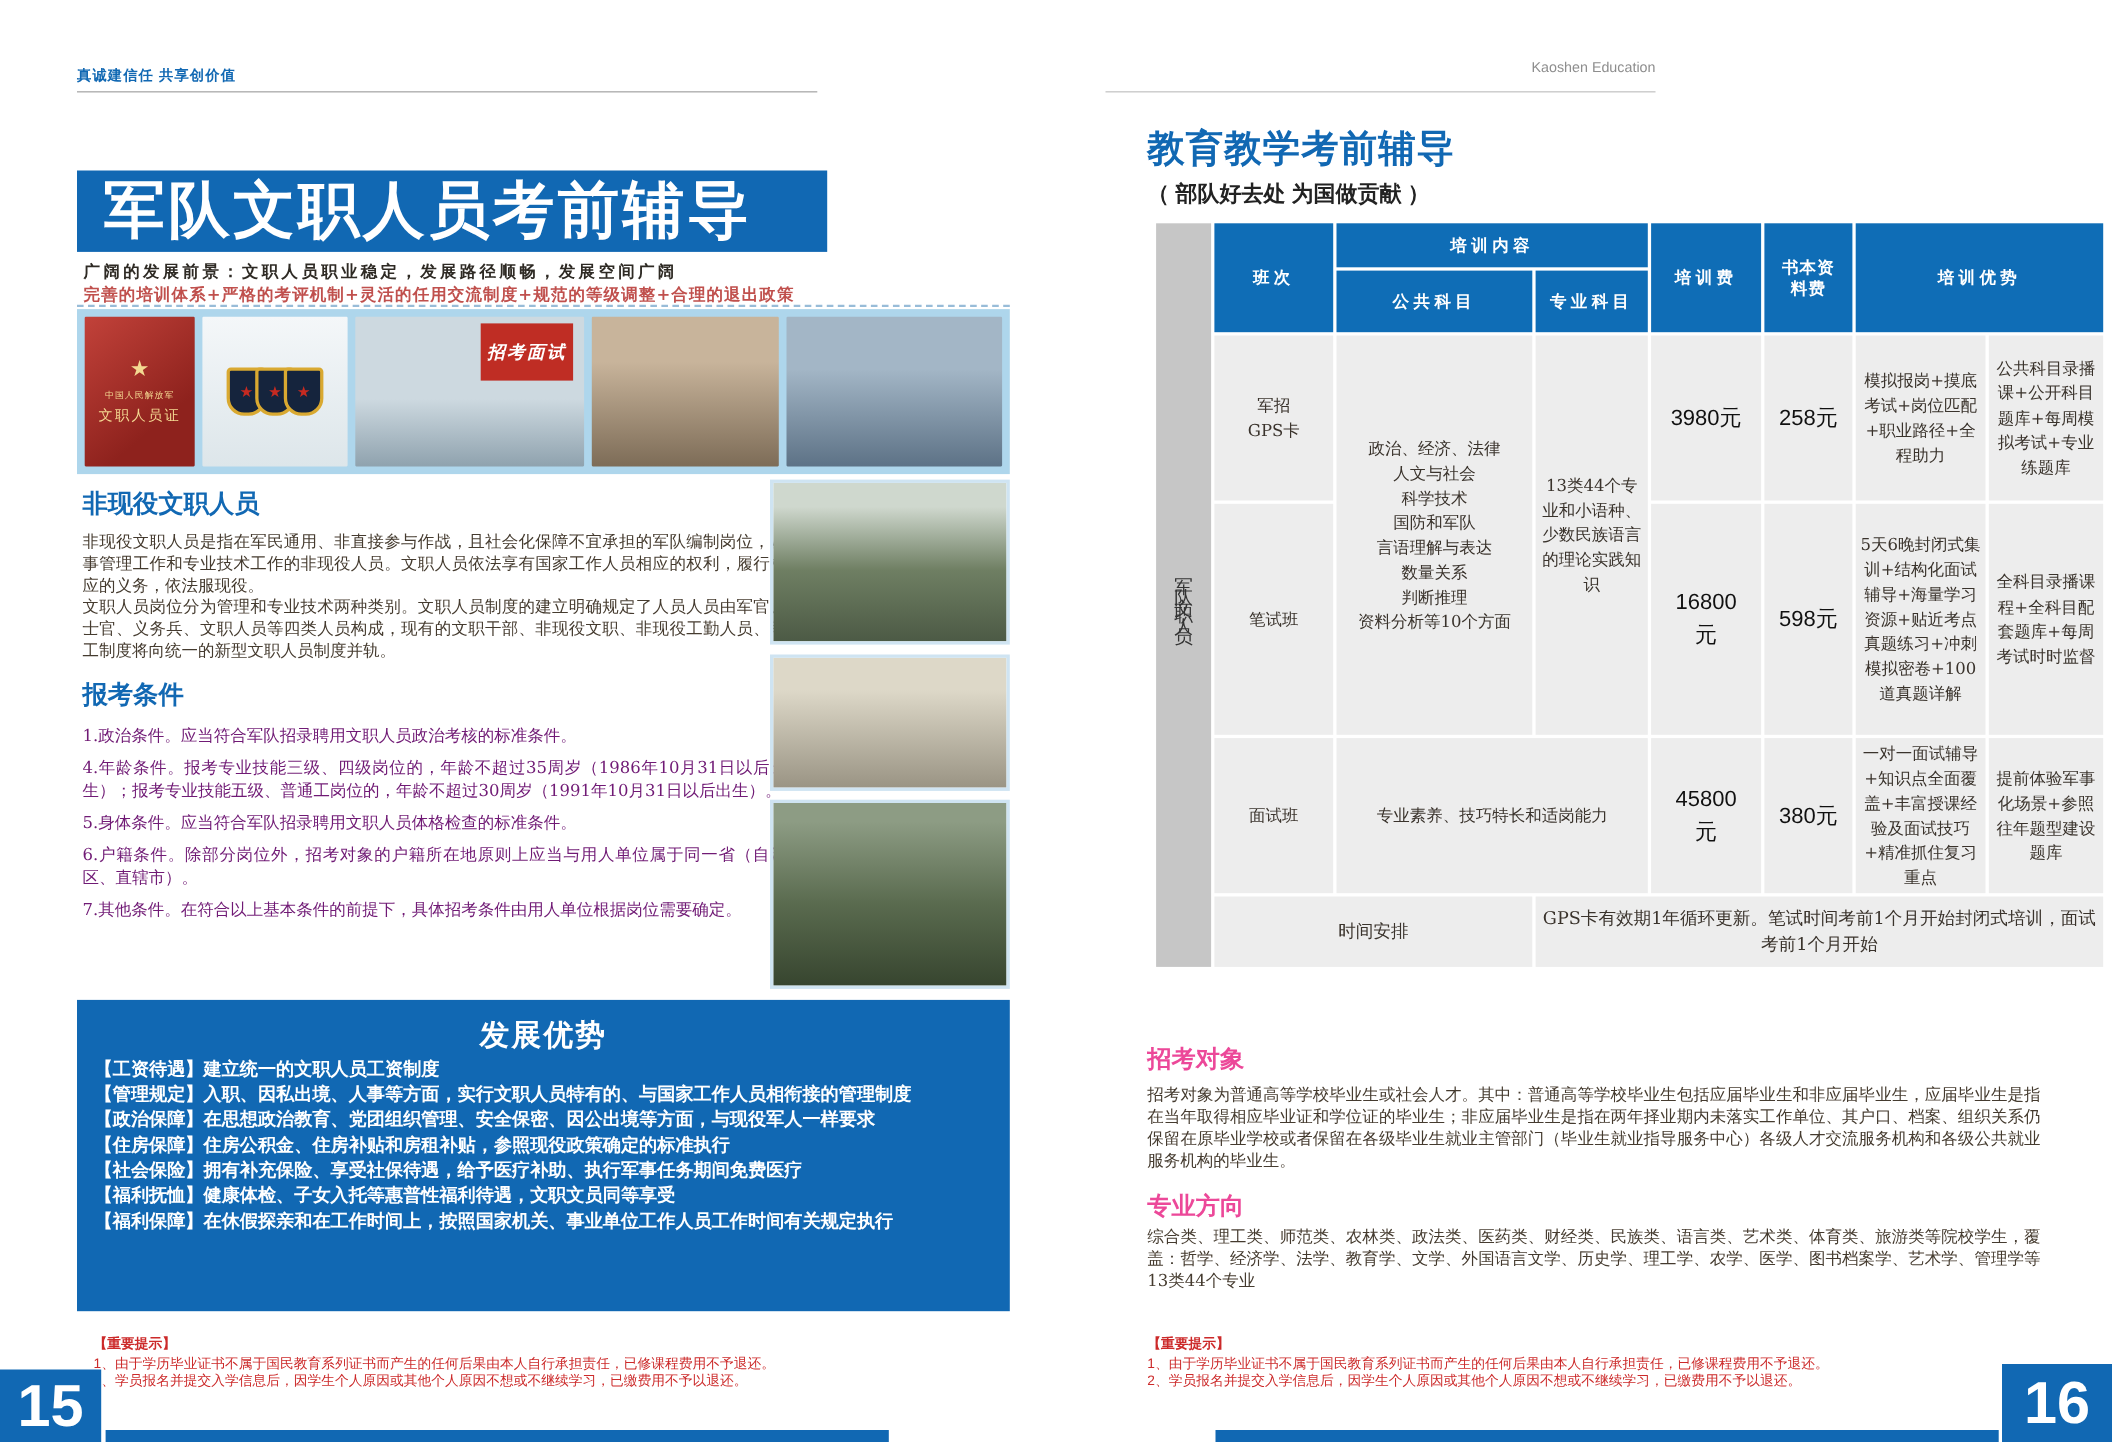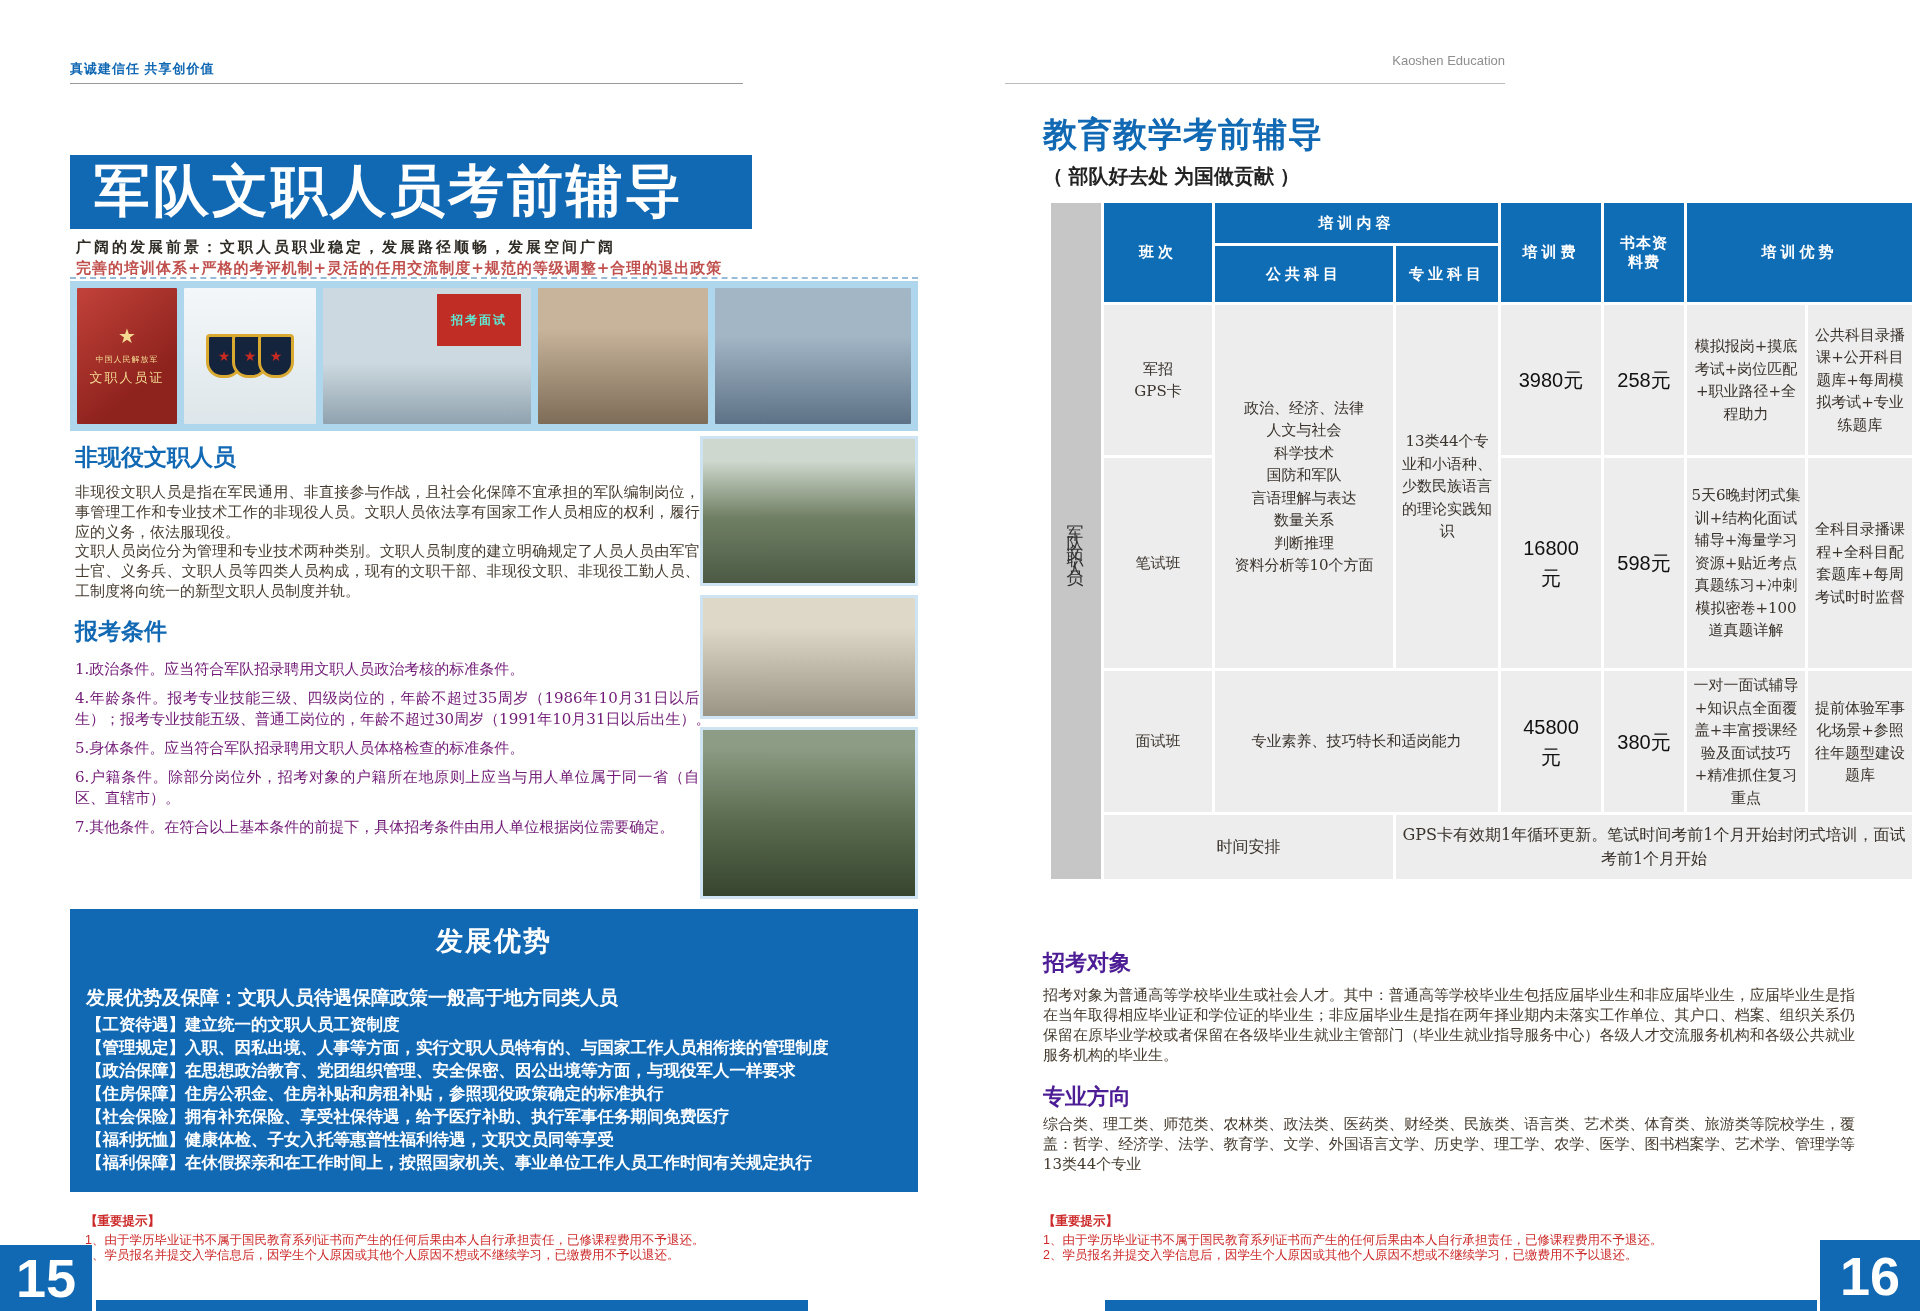--- a/index.html
+++ b/index.html
@@ -38,22 +38,22 @@
   .cert-star{color:#f4d992;font-size:20px;line-height:20px;}
   .cert-h{color:#f4d992;font-size:8px;margin-top:8px;letter-spacing:1px;}
   .cert-t{color:#f4d992;font-size:13px;font-weight:normal;letter-spacing:2px;margin-top:4px;}
   .ph-badges{width:132px;background:linear-gradient(180deg,#f4f7f9,#dde6ea);
              display:flex;align-items:center;justify-content:center;}
   .shield{width:30px;height:38px;background:#15243d;border:3px solid #d9a931;
           border-radius:4px 4px 16px 16px;display:flex;align-items:center;
           justify-content:center;color:#c62a21;font-size:14px;margin:0 -5px;}
   .ph-scene1{width:208px;background:linear-gradient(180deg,#cdd9e0 55%,#8fa2ae);}
   .scene1-banner{position:absolute;left:55%;top:6px;width:40%;height:52px;
-                 background:#bf2d24;color:#5eead4;font-size:12px;font-weight:bold;
-                 display:flex;align-items:center;justify-content:center;letter-spacing:2px;}
+                 background:#bf2d24;color:#ffffff;font-size:16px;font-weight:bold;
+                 display:flex;align-items:center;justify-content:center;letter-spacing:2px;font-style:italic;}
   .ph-scene2{width:170px;background:linear-gradient(180deg,#c8b49b 30%,#7d6c57);}
   .ph-scene3{flex:1;background:linear-gradient(180deg,#a3b6c6 35%,#5d7286);}
 
   .left-col{position:absolute;left:75px;top:442px;width:640px;}
   .sec-title{margin:0 0 10px;color:#1168b3;font-size:23px;font-weight:bold;}
   .sec-title.second{margin:14px 0 12px;}
   .body-p{margin:0;font-family:"DejaVu Serif",serif;font-size:15px;line-height:19.8px;
           color:#453b2f;text-align:justify;}
   .req-item{margin:0 0 8px;font-family:"DejaVu Serif",serif;font-size:15px;
             line-height:21px;color:#701a75;text-align:justify;}
@@ -88,21 +88,21 @@
   .side-cell{background:#c6c6c6;}
   .vtext{writing-mode:vertical-rl;letter-spacing:9px;font-size:17px;color:#333;
          font-family:"DejaVu Serif",serif;}
   .bcell{background:#ededed;font-family:"DejaVu Serif",serif;font-size:15px;
          color:#3a332c;line-height:1.5;}
   .pre{white-space:pre-line;}
   .fee{font-family:"Liberation Sans",sans-serif;font-size:20px;color:#111;
        white-space:pre-line;letter-spacing:0;}
   .sched{font-size:16px;}
 
-  .r-sec{position:absolute;margin:0;color:#4c1d95;font-size:22px;font-weight:bold;}
+  .r-sec{position:absolute;margin:0;color:#ec4899;font-size:22px;font-weight:bold;}
   .r-body{position:absolute;margin:0;width:812px;font-family:"DejaVu Serif",serif;
           font-size:15px;line-height:20px;color:#453b2f;text-align:justify;}
 </style>
 </head>
 <body>
 
 <div class="abs" style="left:0;top:0;width:1920px;height:1311px;">
 
   <div class="tagline">真诚建信任  共享创价值</div>
   <div class="rule" style="left:70px;top:83px;width:673px;"></div>
@@ -148,21 +148,20 @@
   </div>
 
   <div class="side-photos">
     <div class="sph sp1"></div>
     <div class="sph sp2"></div>
     <div class="sph sp3"></div>
   </div>
 
   <div class="adv-box">
     <div class="adv-title">发展优势</div>
-    <div class="adv-lead">发展优势及保障：文职人员待遇保障政策一般高于地方同类人员</div>
     <p class="adv-item">【工资待遇】建立统一的文职人员工资制度</p>
     <p class="adv-item">【管理规定】入职、因私出境、人事等方面，实行文职人员特有的、与国家工作人员相衔接的管理制度</p>
     <p class="adv-item">【政治保障】在思想政治教育、党团组织管理、安全保密、因公出境等方面，与现役军人一样要求</p>
     <p class="adv-item">【住房保障】住房公积金、住房补贴和房租补贴，参照现役政策确定的标准执行</p>
     <p class="adv-item">【社会保险】拥有补充保险、享受社保待遇，给予医疗补助、执行军事任务期间免费医疗</p>
     <p class="adv-item">【福利抚恤】健康体检、子女入托等惠普性福利待遇，文职文员同等享受</p>
     <p class="adv-item">【福利保障】在休假探亲和在工作时间上，按照国家机关、事业单位工作人员工作时间有关规定执行</p>
   </div>
 
   <div class="notice" style="left:85px;top:1214px;">

